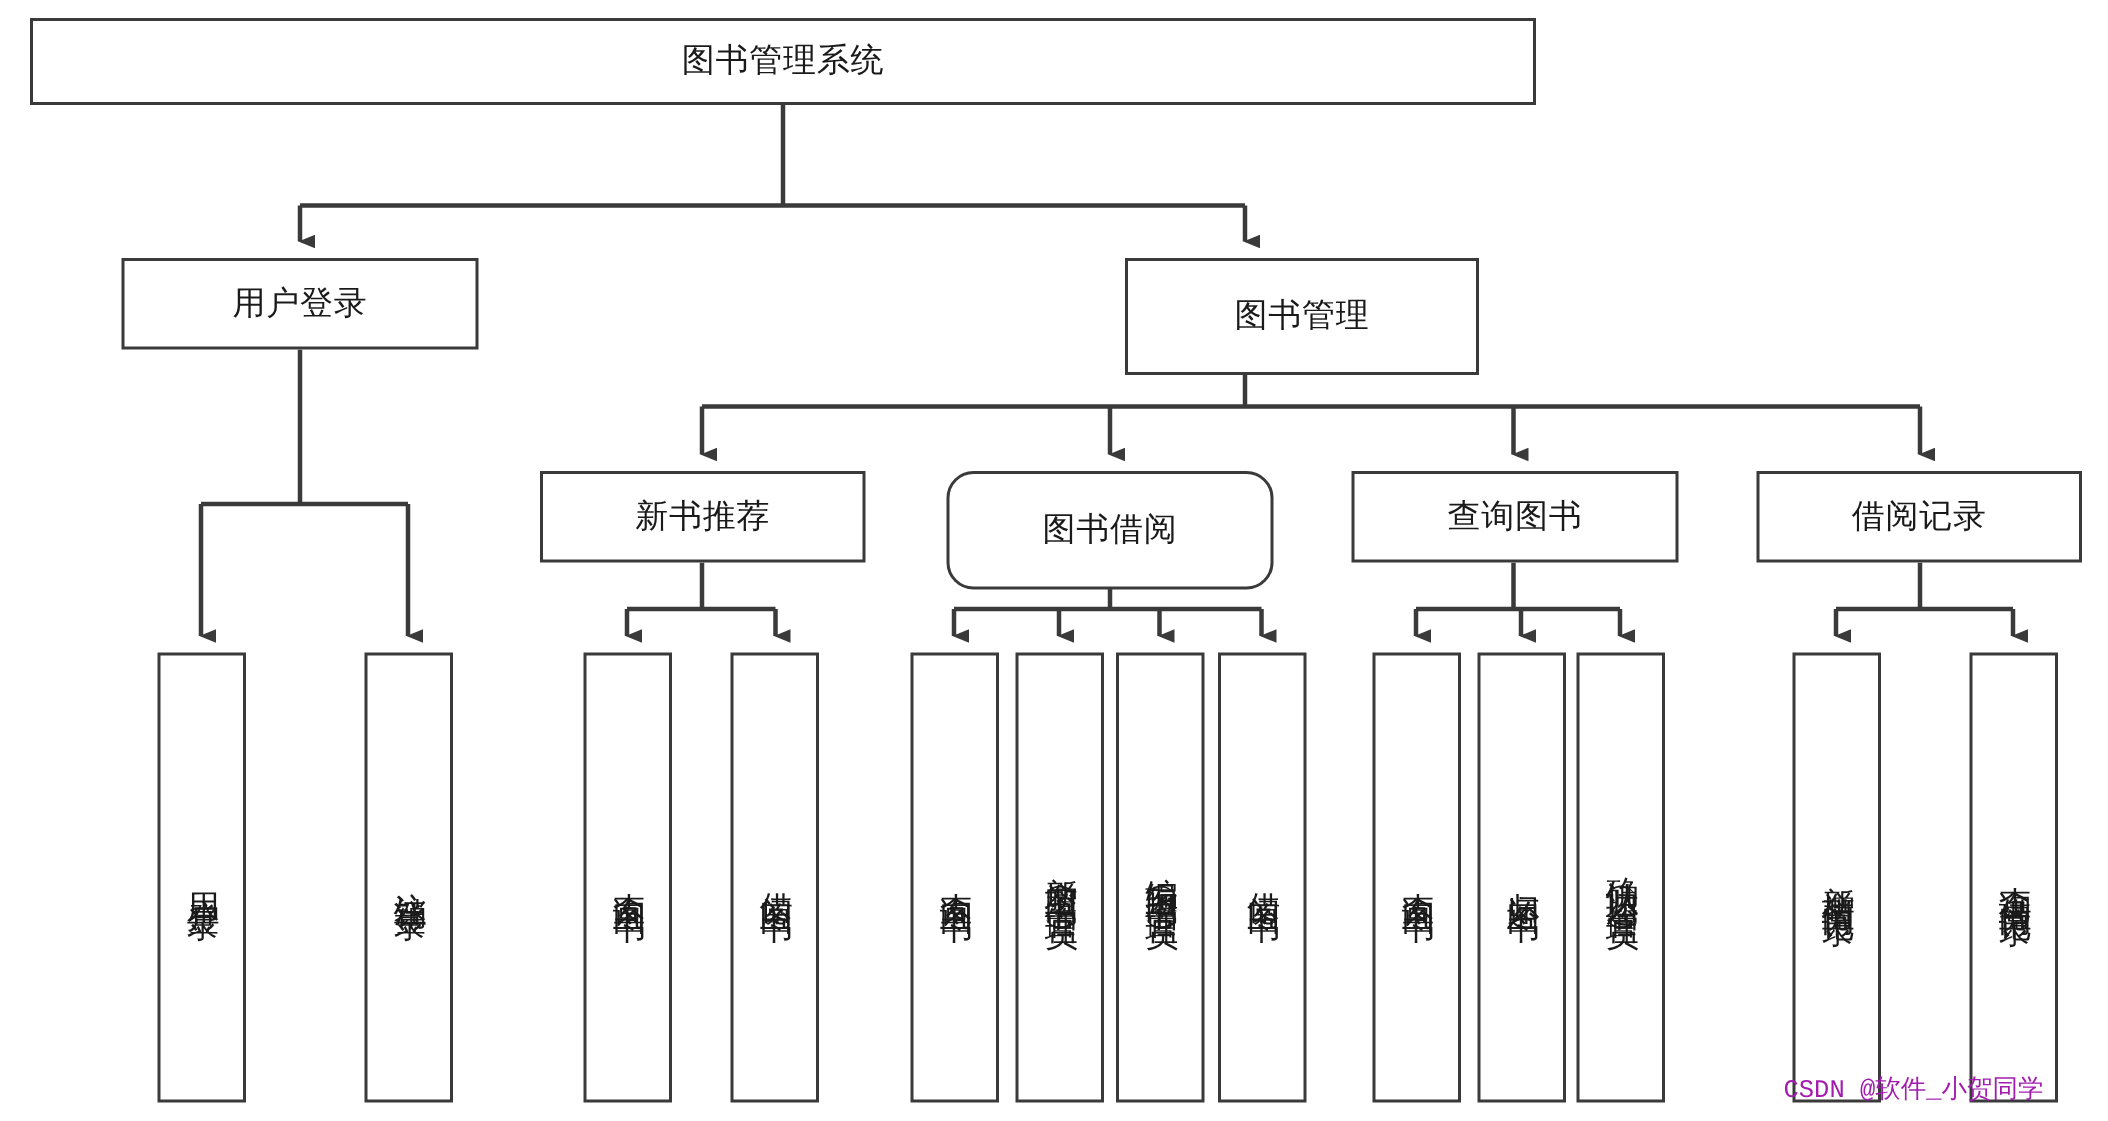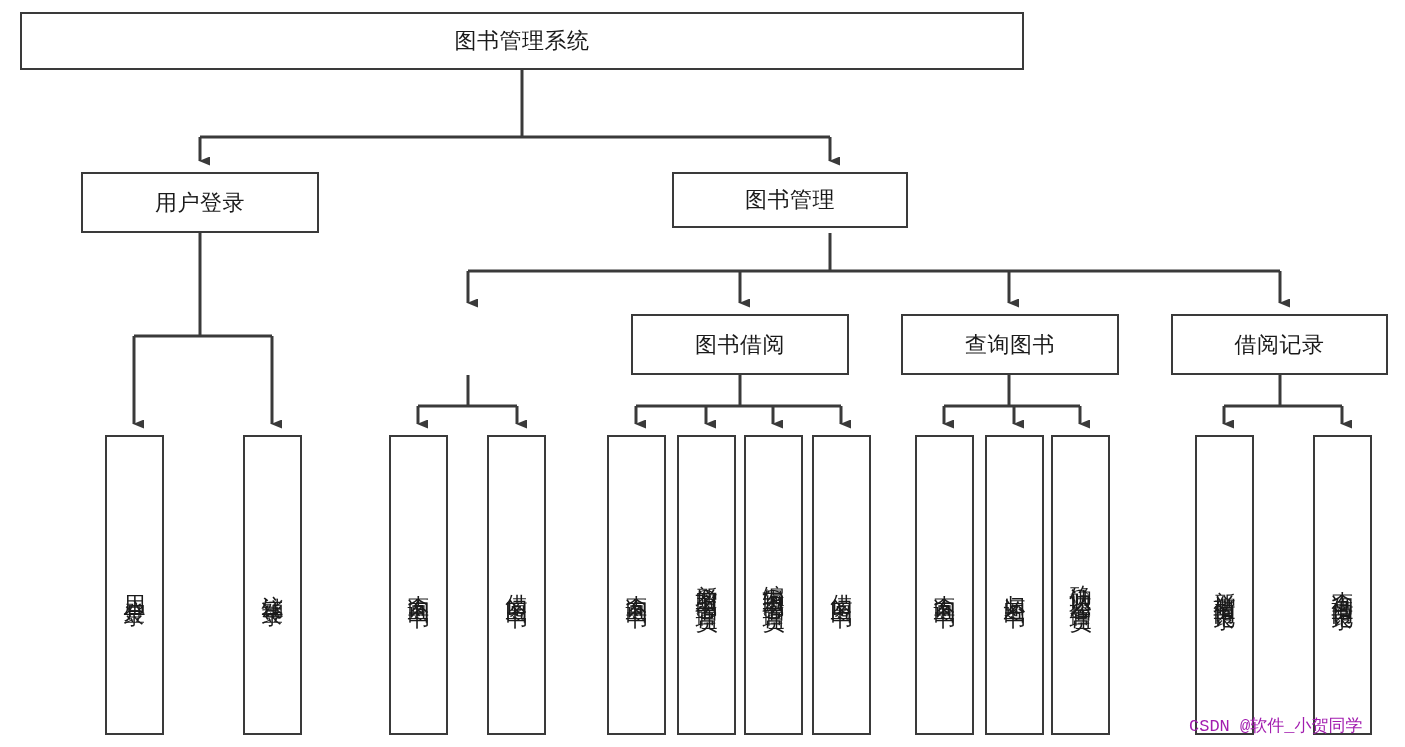--- a/index.html
+++ b/index.html
@@ -116,25 +116,28 @@
     </g>
   </svg>
 
   <div class="node" style="left:20px; top:12px; width:1004px; height:58px;align-items:center;">
     <span class="node-label">图书管理系统</span>
   </div>
 
   <div class="node" style="left:81px; top:172px; width:238px; height:61px;">
     <span class="node-label">用户登录</span>
   </div>
-  <div class="node" style="left:672px; top:172px; width:236px; height:56px;">
+  <div class="node" style="left:750px; top:172px; width:236px; height:78px;">
     <span class="node-label">图书管理</span>
   </div>
 
-  <div class="node" style="left:631px; top:314px; width:218px; height:61px;">
+  <div class="node" style="left:360px; top:314px; width:217px; height:61px;">
+    <span class="node-label">新书推荐</span>
+  </div>
+  <div class="node" style="left:631px; top:314px; width:218px; height:79px;border-radius:18px;">
     <span class="node-label">图书借阅</span>
   </div>
   <div class="node" style="left:901px; top:314px; width:218px; height:61px;">
     <span class="node-label">查询图书</span>
   </div>
   <div class="node" style="left:1171px; top:314px; width:217px; height:61px;">
     <span class="node-label">借阅记录</span>
   </div>
 
   <div class="node vertical" style="left:105px; top:435px; width:59px; height:300px;">

